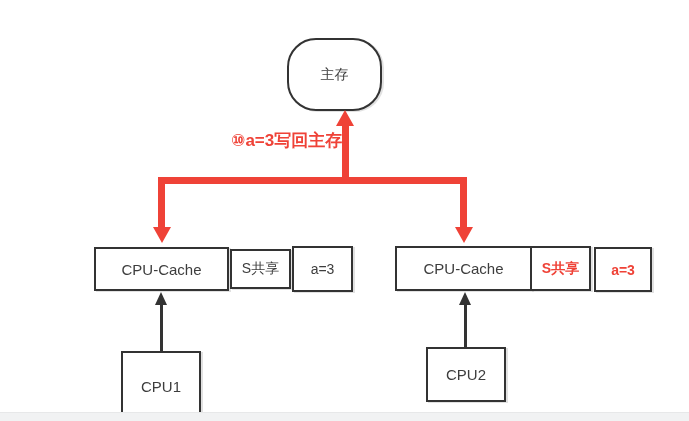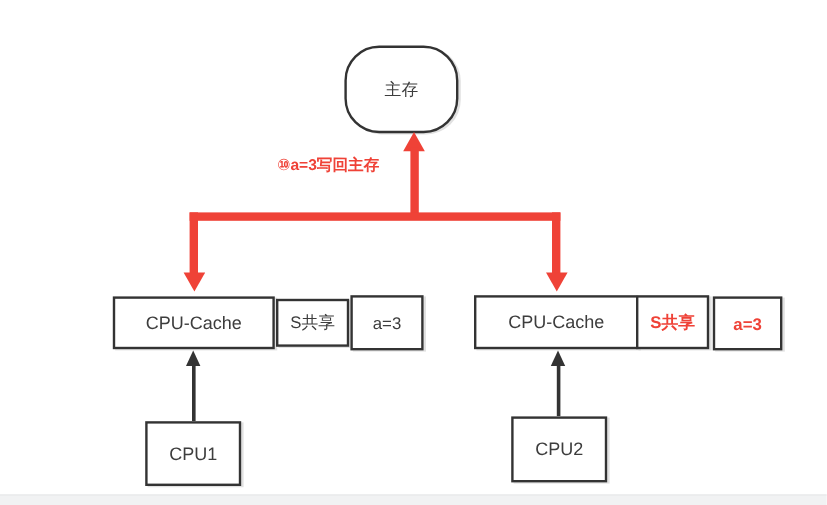--- a/index.html
+++ b/index.html
@@ -26,21 +26,21 @@
 </style>
 </head>
 <body>
 
 <div class="canvas">
 
   <div class="box fs14" style="left:287px; top:38px; width:95px; height:73px;border-radius:29px;">
     <span>主存</span>
   </div>
 
-  <div class="label redtext" style="left:231px; top:129px; font-size:13px;">⑩a=3写回主存</div>
+  <div class="label redtext" style="left:231px; top:129px; font-size:17px;">⑩a=3写回主存</div>
 
   <div class="tri red-up" style="left:336px; top:110px;"></div>
   <div class="rshaft" style="left:342px; top:123px; width:7px; height:57px;"></div>
 
   <div class="rshaft" style="left:158px; top:177px; width:309px; height:7px;"></div>
 
   <div class="rshaft" style="left:158px; top:177px; width:7px; height:51px;"></div>
   <div class="tri red-down" style="left:153px; top:227px;"></div>
 
   <div class="rshaft" style="left:460px; top:177px; width:7px; height:51px;"></div>
@@ -66,21 +66,21 @@
   <div class="box fs14" style="left:594px; top:247px; width:58px; height:45px;">
     <span class="redtext">a=3</span>
   </div>
 
   <div class="tri black-up" style="left:155px; top:292px;"></div>
   <div class="kshaft" style="left:160px; top:303px; width:3px; height:48px;"></div>
 
   <div class="tri black-up" style="left:459px; top:292px;"></div>
   <div class="kshaft" style="left:464px; top:303px; width:3px; height:44px;"></div>
 
-  <div class="box fs15" style="left:121px; top:351px; width:80px; height:54px;">
+  <div class="box fs15" style="left:121px; top:351px; width:80px; height:70px;">
     <span>CPU1</span>
   </div>
   <div class="box fs15" style="left:426px; top:347px; width:80px; height:55px;">
     <span>CPU2</span>
   </div>
 
   <div class="footer-strip"></div>
 
 </div>
 

